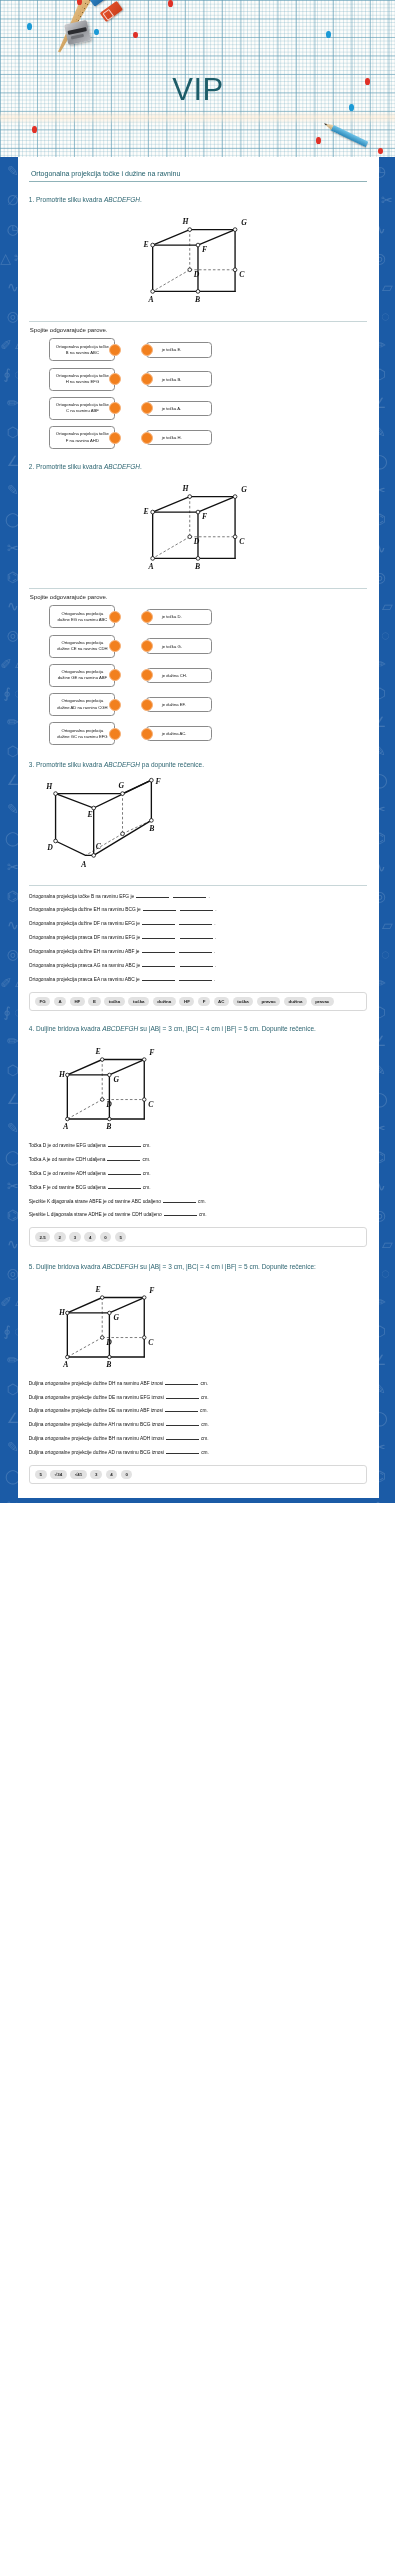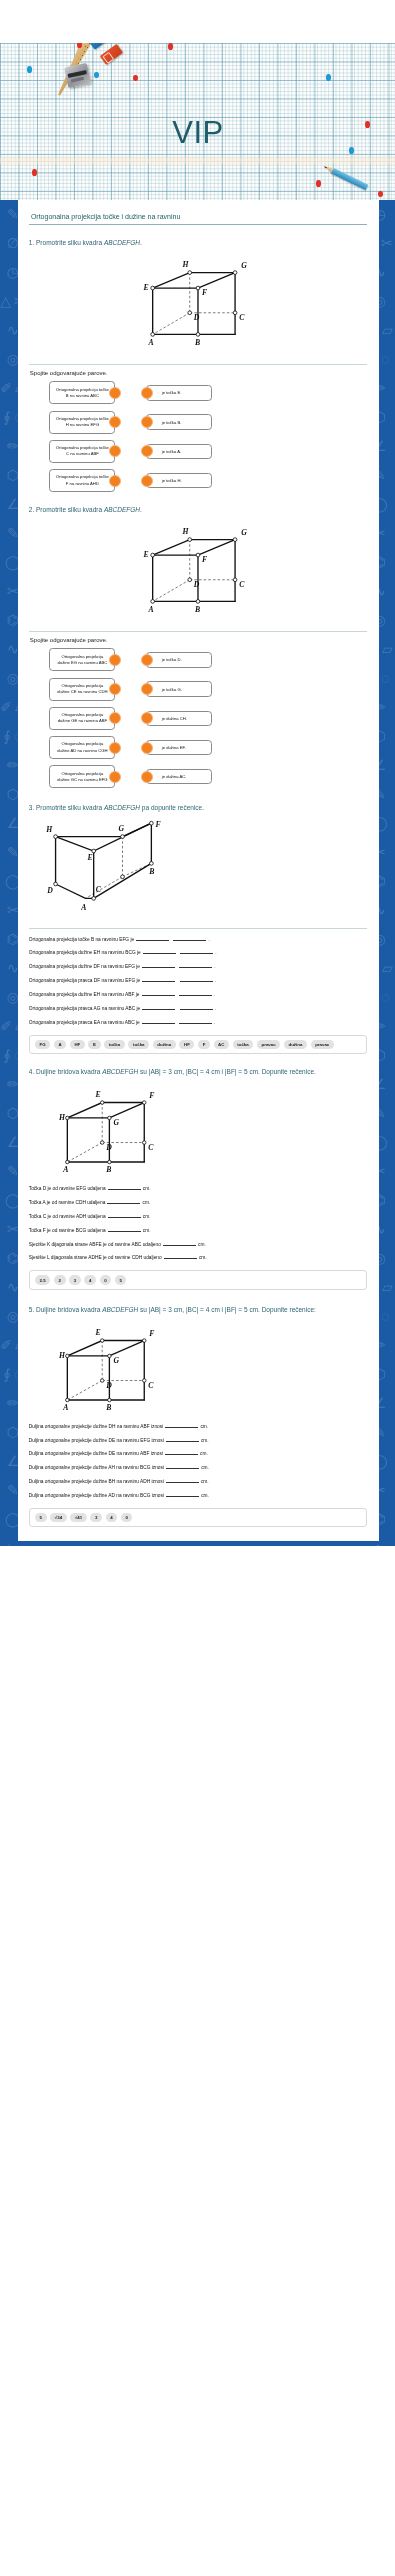--- a/index.html
+++ b/index.html
@@ -3,21 +3,21 @@
 <meta charset="utf-8">
 <style>
   * { box-sizing: border-box; }
   html, body { margin:0; padding:0; }
   body {
     width:396px;
     font-family:"Liberation Sans", sans-serif;
     background:#ffffff;
     color:#333;
   }
-  .page { position:relative; width:324px;margin-top:43px; }
+  .page { position:relative; width:324px; }
 
   
   .hero{
     position:relative;
     width:396px;
     height:157px;
     background:#fdfdfb;
     overflow:hidden;
   }
   .hero .grid-minor, .hero .grid-major{

